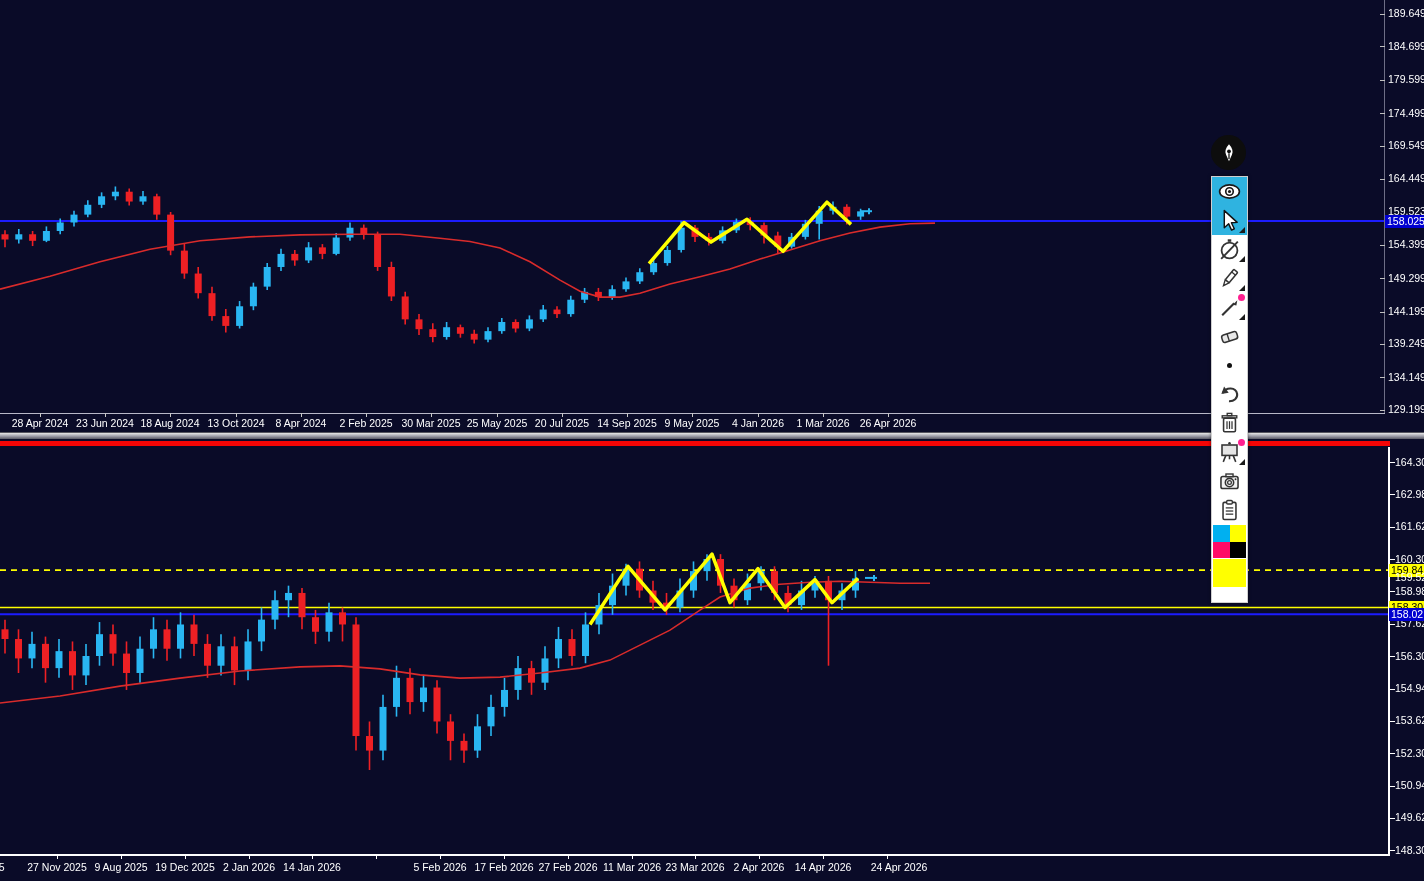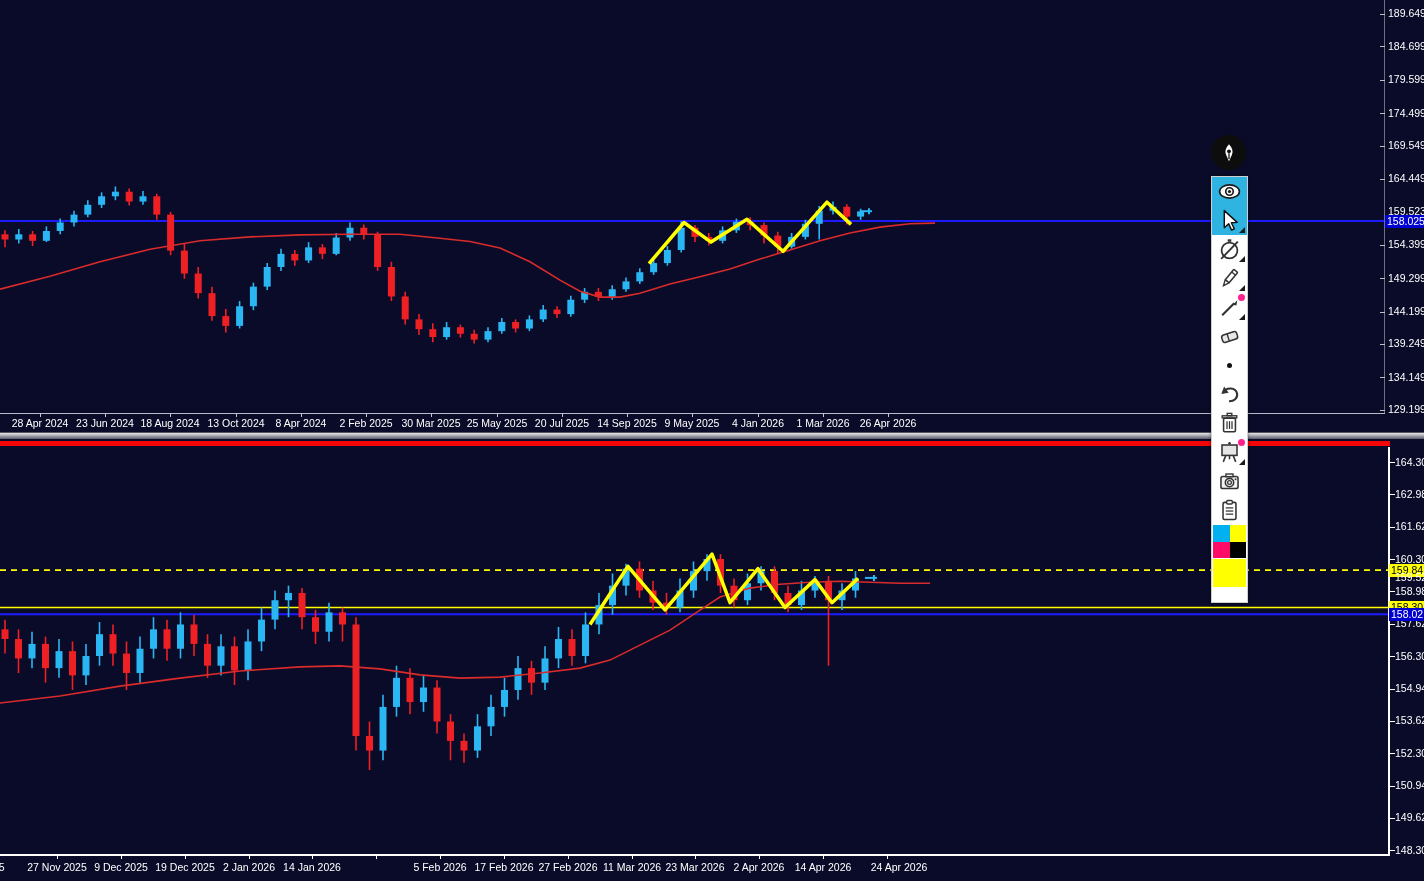--- a/index.html
+++ b/index.html
@@ -350,21 +350,21 @@
       <div class="date-tick" style="left: 823px; top: 413px; height: 4px; background: rgb(200, 200, 200);"></div>
       <div class="date-label" style="left: 823px; top: 417px;">1 Mar 2026</div>
       <div class="date-tick" style="left: 888px; top: 413px; height: 4px; background: rgb(200, 200, 200);"></div>
       <div class="date-label" style="left: 888px; top: 417px;">26 Apr 2026</div>
     </div>
   <div id="dates-bot">
       <div class="date-label" style="left: -7px; top: 861px;">2025</div>
       <div class="date-tick" style="left: 57px; top: 855px; height: 4px; background: rgb(255, 255, 255);"></div>
       <div class="date-label" style="left: 57px; top: 861px;">27 Nov 2025</div>
       <div class="date-tick" style="left: 121px; top: 855px; height: 4px; background: rgb(255, 255, 255);"></div>
-      <div class="date-label" style="left: 121px; top: 861px;">9 Dec 2025</div>
+      <div class="date-label" style="left: 121px; top: 861px;">9 Aug 2025</div>
       <div class="date-tick" style="left: 185px; top: 855px; height: 4px; background: rgb(255, 255, 255);"></div>
       <div class="date-label" style="left: 185px; top: 861px;">19 Dec 2025</div>
       <div class="date-tick" style="left: 249px; top: 855px; height: 4px; background: rgb(255, 255, 255);"></div>
       <div class="date-label" style="left: 249px; top: 861px;">2 Jan 2026</div>
       <div class="date-tick" style="left: 312px; top: 855px; height: 4px; background: rgb(255, 255, 255);"></div>
       <div class="date-label" style="left: 312px; top: 861px;">14 Jan 2026</div>
       <div class="date-tick" style="left: 376px; top: 855px; height: 4px; background: rgb(255, 255, 255);"></div>
       <div class="date-label" style="left: 364px; top: 861px; margin-top: 39px;">26 Jan 2026</div>
       <div class="date-tick" style="left: 440px; top: 855px; height: 4px; background: rgb(255, 255, 255);"></div>
       <div class="date-label" style="left: 440px; top: 861px;">5 Feb 2026</div>

